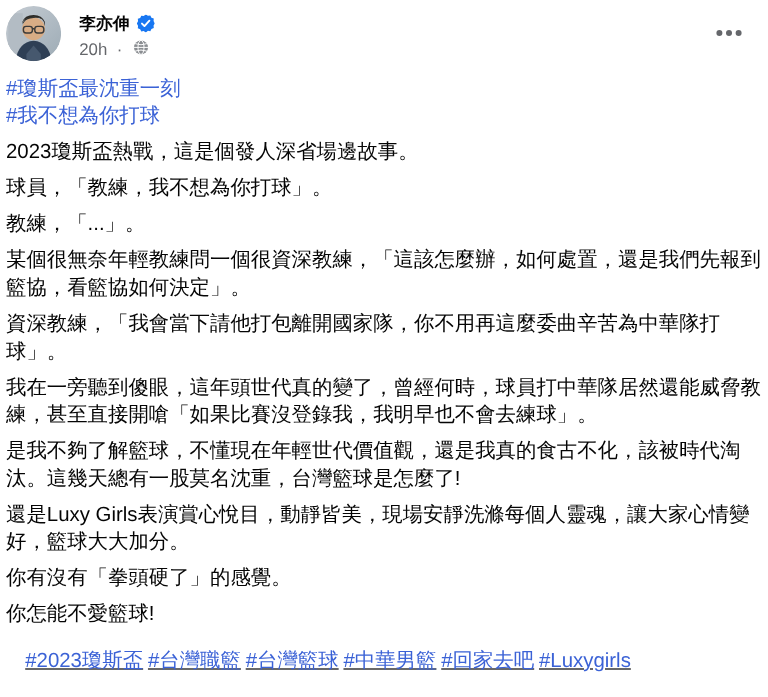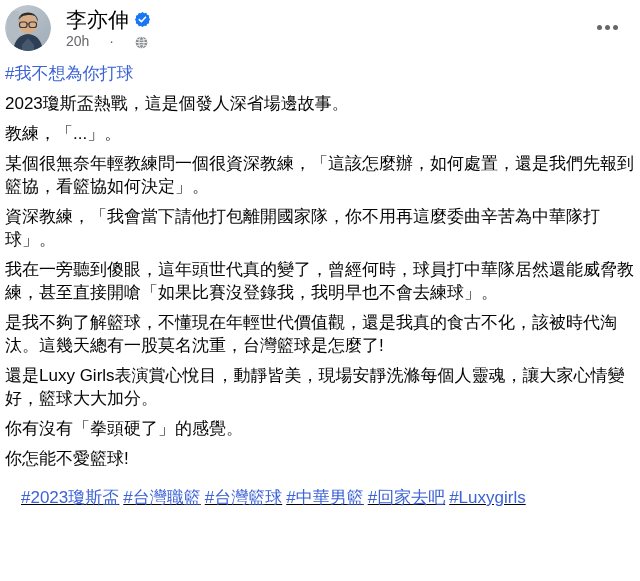--- a/index.html
+++ b/index.html
@@ -37,30 +37,30 @@
     margin-left: 15px;
     padding-top: 4px;
   }
   .name-row {
     display: flex;
     align-items: center;
     gap: 6px;
     line-height: 21px;
   }
   .author {
-    font-size: 21px;
-    font-weight: 400;
+    font-size: 14px;
+    font-weight: 700;
     color: var(--text, #050505);
     cursor: pointer;
   }
   .badge { display: inline-flex; }
   .sub-row {
     display: flex;
-    align-items: flex-end;
-    gap: 20px;
+    align-items: flex-start;
+    gap: 8px;
     margin-top: 3px;
     font-size: 14px;
     color: var(--muted, #65676B);
     line-height: 16px;
   }
   .sub-row .time { cursor: pointer; }
   .sep { color: var(--muted, #65676B); }
   .globe { display: inline-flex; margin-left: 1px; }
   .more-btn {
     position: absolute;
@@ -158,24 +158,26 @@
     </div>
     <button class="more-btn" aria-label="more">
       <i></i>
         <i></i>
         <i></i>
     </button>
   </div>
 
   <div class="body">
     <div class="tag-block">
+      <a class="hashtag">#瓊斯盃最沈重一刻</a>
       <a class="hashtag">#我不想為你打球</a>
     </div>
 
     <p>2023瓊斯盃熱戰，這是個發人深省場邊故事。</p>
+    <p>球員，「教練，我不想為你打球」。</p>
     <p>教練，「...」。</p>
     <p>某個很無奈年輕教練問一個很資深教練，「這該怎麼辦，如何處置，還是我們先報到籃協，看籃協如何決定」。</p>
     <p>資深教練，「我會當下請他打包離開國家隊，你不用再這麼委曲辛苦為中華隊打球」。</p>
     <p>我在一旁聽到傻眼，這年頭世代真的變了，曾經何時，球員打中華隊居然還能威脅教練，甚至直接開嗆「如果比賽沒登錄我，我明早也不會去練球」。</p>
     <p>是我不夠了解籃球，不懂現在年輕世代價值觀，還是我真的食古不化，該被時代淘汰。這幾天總有一股莫名沈重，台灣籃球是怎麼了!</p>
     <p>還是Luxy Girls表演賞心悅目，動靜皆美，現場安靜洗滌每個人靈魂，讓大家心情變好，籃球大大加分。</p>
     <p>你有沒有「拳頭硬了」的感覺。</p>
     <p>你怎能不愛籃球!</p>
 
     <div class="tag-line">

